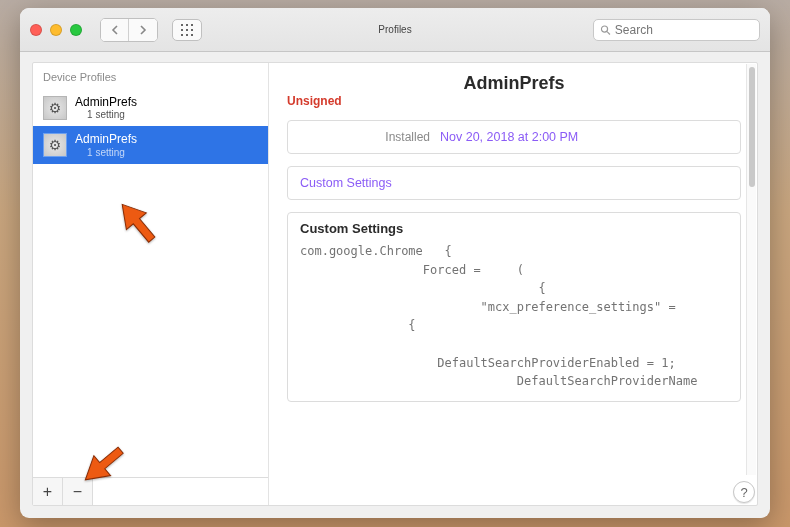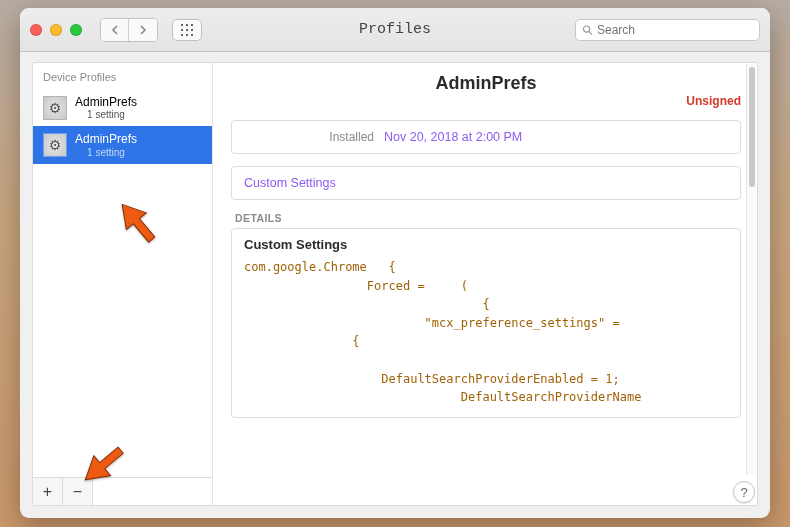--- a/index.html
+++ b/index.html
@@ -8,49 +8,49 @@
 .window { position: absolute; left: 20px; top: 8px; width: 750px; height: 510px; background: #f0f0f0; border-radius: 9px; box-shadow: 0 8px 30px rgba(0,0,0,0.3); display: flex; flex-direction: column; overflow: hidden; }
 
 .titlebar { height: 44px; background: linear-gradient(#ededed, #e4e4e4); border-bottom: 1px solid #c6c6c6; display: flex; align-items: center; padding: 0 10px; gap: 8px; position: relative; }
 .traffic { display: flex; gap: 8px; margin-right: 10px; }
 .tl { width: 12px; height: 12px; border-radius: 50%; border: 0.5px solid rgba(0,0,0,0.15); }
 .tl.red { background: #ff5f57; } .tl.yellow { background: #febc2e; } .tl.green { background: #28c840; }
 .navseg { display: flex; border: 1px solid #c0c0c0; border-radius: 5px; overflow: hidden; background: #fff; }
 .navbtn { width: 28px; height: 22px; display:flex; align-items:center; justify-content:center; color:#888; background:#fafafa; }
 .navbtn:first-child { border-right: 1px solid #d0d0d0; }
 .gridbtn { width: 30px; height: 22px; border:1px solid #c0c0c0; border-radius:5px; background:#fafafa; display:flex; align-items:center; justify-content:center; color:#666; margin-left:6px; }
-.window-title { position: absolute; left: 50%; transform: translateX(-50%); font-size: 15px; color: #444; font-family: Liberation Mono, monospace; }
-.searchwrap { margin-left: auto; width: 185px; height: 22px; border: 1px solid #c8c8c8; border-radius: 5px; background: #fff; display: flex; align-items: center; padding: 0 6px; color: #9a9a9a; }
+.window-title { position: absolute; left: 50%; transform: translateX(-50%); font-size: 10px; color: #444; }
+.searchwrap { margin-left: auto; width: 167px; height: 22px; border: 1px solid #c8c8c8; border-radius: 5px; background: #fff; display: flex; align-items: center; padding: 0 6px; color: #9a9a9a; }
 .searchwrap .si { margin-right: 4px; color:#9a9a9a; }
 .searchwrap input { border: none; outline: none; font-size: 12px; background: transparent; width: 100%; color: #333; }
 
 .content { flex: 1; display: flex; background: #fff; border-top: 1px solid #dcdcdc; margin: 10px 12px 12px 12px; border-radius: 2px; border: 1px solid #dcdcdc; position: relative; }
 
-.sidebar { width: 180px; display: flex; flex-direction: column; border-right: 1px solid #e3e3e3; }
+.sidebar { width: 236px; display: flex; flex-direction: column; border-right: 1px solid #e3e3e3; }
 .side-head { font-size: 11px; color: #8a8a8a; padding: 8px 10px 6px 10px; }
 .profile-item { display: flex; align-items: center; padding: 6px 10px; gap: 8px; position: relative; }
 .profile-item.selected { background: #2e74e6; color: #fff; }
 .gear { width: 24px; height: 24px; border: 1px solid #b5b5b5; background: radial-gradient(#e8e8e8,#c7c7c7); display:flex; align-items:center; justify-content:center; color:#555; font-size:14px; }
 .profile-item.selected .gear { border-color:#6ca0f0; }
 .p-name { font-size: 12px; line-height: 1.2; }
 .p-sub { font-size: 10px; opacity: .7; text-align: center; }
 .side-foot { margin-top: auto; border-top: 1px solid #dcdcdc; display: flex; height: 28px; }
 .pmbtn { width: 30px; display:flex; align-items:center; justify-content:center; border-right:1px solid #dcdcdc; font-size:16px; color:#444; background:#f6f6f6; }
 
 .detail { flex: 1; overflow: auto; padding: 10px 16px 10px 18px; position: relative; }
 .detail::-webkit-scrollbar { width: 8px; }
 .detail-title { text-align: center; font-size: 18px; font-weight: 600; color:#2b2b2b; }
-.detail-badge { text-align: right; font-size: 12px; font-weight: 600; color:#d43b2c; margin-bottom: 12px; }
+.detail-badge { text-align: left; font-size: 12px; font-weight: 600; color:#d43b2c; margin-bottom: 12px; }
 .infobox { border: 1px solid #dcdcdc; border-radius: 4px; display:flex; align-items:flex-start; padding: 9px 12px; margin-bottom: 12px; background:#fff; }
 .infobox .lbl { width: 140px; text-align: right; font-size: 12px; color: #8a8a8a; padding-right: 10px; }
 .infobox .val { font-size: 12.5px; color:#8b5cf6; }
 .section-head { font-size: 10.5px; font-weight: 600; color:#8a8a8a; letter-spacing: .4px; margin: 6px 0 4px 4px; }
 .details-box { border: 1px solid #dcdcdc; border-radius: 4px; padding: 8px 12px 10px 12px; }
 .db-title { font-size: 13px; font-weight: 600; color:#2b2b2b; margin-bottom: 6px; }
-.codeblock { font-family: Menlo, Monaco, monospace; font-size: 12px; color:#a16207; white-space: pre; line-height: 1.55; overflow: hidden; }
+.codeblock { font-family: Menlo, Monaco, monospace; font-size: 12px; color:#737373; white-space: pre; line-height: 1.55; overflow: hidden; }
 
 .helpbtn { position: absolute; right: 2px; bottom: 2px; width: 22px; height: 22px; border-radius: 50%; border: 1px solid #c8c8c8; background: #fff; display:flex; align-items:center; justify-content:center; font-size:13px; color:#666; box-shadow: 0 1px 1px rgba(0,0,0,.1); }
 
 .vscroll { position:absolute; right:1px; top:1px; bottom:30px; width:10px; background:#fafafa; border-left:1px solid #e6e6e6; }
 .vscroll .thumb { position:absolute; left:2px; top:3px; width:6px; height:120px; background:#c9c9c9; border-radius:3px; }
 
 
 .arrow { position: absolute; pointer-events: none; }
 .arrow svg { filter: drop-shadow(0 1px 1px rgba(0,0,0,.3)); }
 
@@ -137,21 +137,20 @@
       <div class="detail-badge">Unsigned</div>
 
       <div class="infobox">
         <div class="lbl">Installed</div>
         <div class="val">Nov 20, 2018 at 2:00 PM</div>
       </div>
       <div class="infobox">
         <div class="val">Custom Settings</div>
       </div>
 
-      <div class="section-head">DETAILS</div>
       <div class="details-box">
         <div class="db-title">Custom Settings</div>
         <div class="codeblock">com.google.Chrome   {
                  Forced =     (
                                  {
                          "mcx_preference_settings" =
                {
 
                    DefaultSearchProviderEnabled = 1;
                               DefaultSearchProviderName</div>

